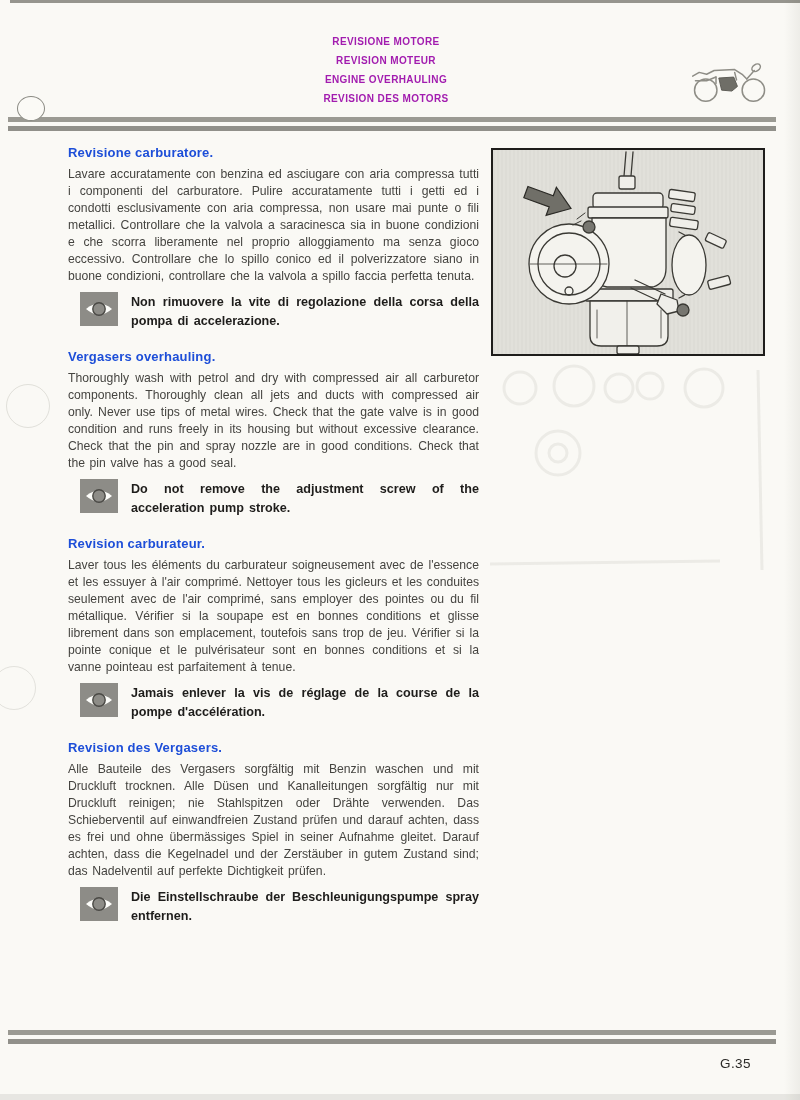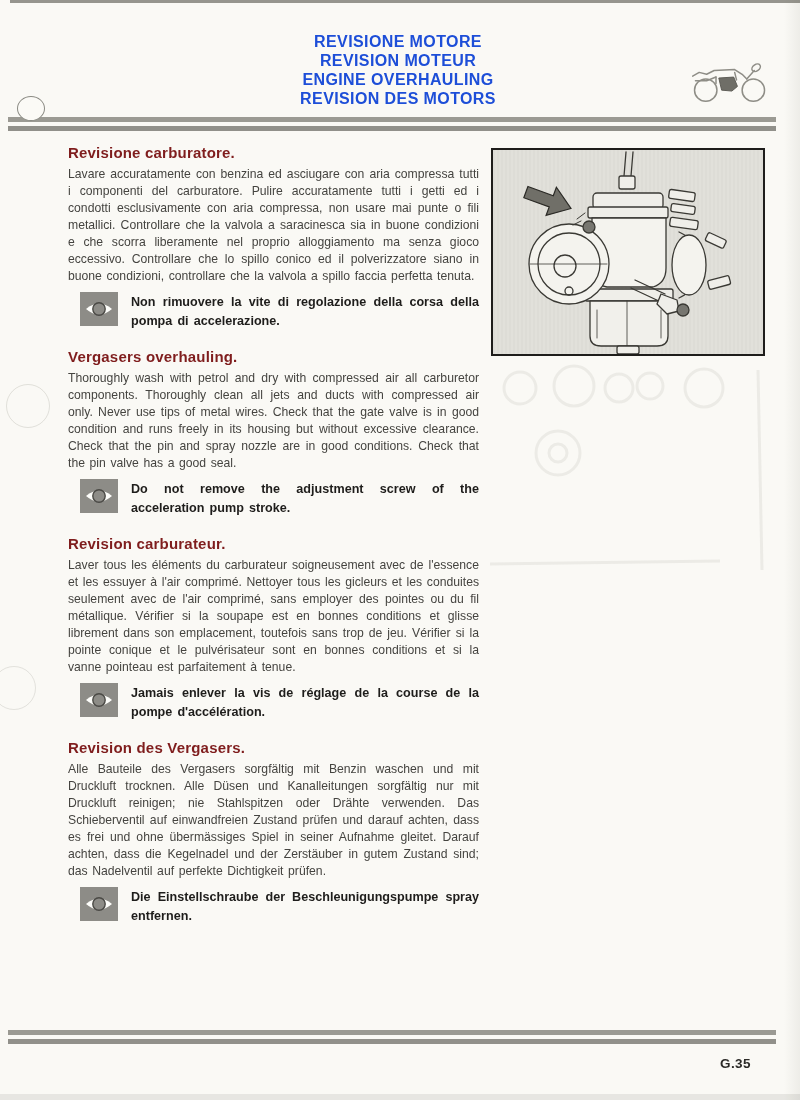--- a/index.html
+++ b/index.html
@@ -8,58 +8,58 @@
     background:#faf9f5;
     font-family:"Liberation Sans", sans-serif;
   }
   
   .edge-right{position:absolute;top:0;right:0;width:16px;height:100%;
     background:linear-gradient(90deg, rgba(70,70,58,0) 0%, rgba(70,70,58,0.07) 100%);}
   .edge-bottom{position:absolute;bottom:0;left:0;width:100%;height:6px;background:rgba(70,70,58,0.10);}
   .rule-top{position:absolute;top:0;left:10px;right:0;height:3px;background:#96958e;}
 
   
-  .titles{position:absolute;top:32px;left:12px;width:772px;text-align:center;
-    font-weight:bold;font-size:16px;line-height:19px;letter-spacing:0.4px;color:#1d4ed8;}
+  .titles{position:absolute;top:32px;left:0;width:772px;text-align:center;
+    font-weight:bold;font-size:10px;line-height:19px;letter-spacing:0.4px;color:#a21caf;}
   .moto{position:absolute;top:50px;left:686px;width:88px;height:56px;}
 
   
   .hole{position:absolute;border-radius:50%;box-sizing:border-box;}
   .hole-1{left:17px;top:96px;width:28px;height:25px;background:#fbfaf6;border:1.5px solid #8a8a83;z-index:3;}
   .hole-2{left:6px;top:384px;width:44px;height:44px;border:1.5px solid rgba(130,130,120,0.22);}
   .hole-3{left:-8px;top:666px;width:44px;height:44px;border:1.5px solid rgba(130,130,120,0.20);}
 
   
   .bar{position:absolute;left:8px;width:768px;height:5px;background:#9b9a93;}
   .bar-h1{top:117px;}
   .bar-h2{top:126px;background:#91908a;}
   .bar-f1{top:1030px;}
   .bar-f2{top:1039px;background:#91908a;}
 
   
   .text-col{position:absolute;left:68px;top:144px;width:411px;color:#454440;}
   section{margin:0 0 17px 0;}
-  h3{margin:0 0 5px 0;font-size:15px;line-height:17px;color:#7f1d1d;letter-spacing:0.2px;}
+  h3{margin:0 0 5px 0;font-size:13px;line-height:17px;color:#1d4ed8;letter-spacing:0.2px;}
   p.body{margin:0;font-size:12.2px;line-height:17px;text-align:justify;word-spacing:1.2px;}
   .note{display:flex;gap:13px;margin-top:7px;align-items:flex-start;margin-left:12px;}
   .eye-box{flex:0 0 38px;height:34px;background:#8d8c87;display:flex;align-items:center;justify-content:center;}
   .note-text{margin:1px 0 0 0;font-weight:bold;font-size:12.6px;line-height:19px;color:#1e1d1b;
     text-align:justify;word-spacing:1.6px;flex:1;}
 
   
   .figure{position:absolute;left:491px;top:148px;width:274px;height:208px;margin:0;
     border:2px solid #1e1d1b;box-sizing:border-box;
     background:repeating-linear-gradient(90deg,#dddcd6 0 2px,#e1e0da 2px 4px);}
   .figure svg{display:block;}
 
   
   .bleed{position:absolute;left:488px;top:358px;pointer-events:none;}
 
   
-  .page-num{position:absolute;top:1056px;left:720px;font-weight:bold;font-size:13.5px;
+  .page-num{position:absolute;top:1056px;left:720px;font-weight:normal;font-size:13.5px;
     letter-spacing:0.4px;color:#2b2a27;}
 </style>
 </head>
 <body>
 
 <div>
 
   <div class="rule-top"></div>
 
   <div class="titles">

